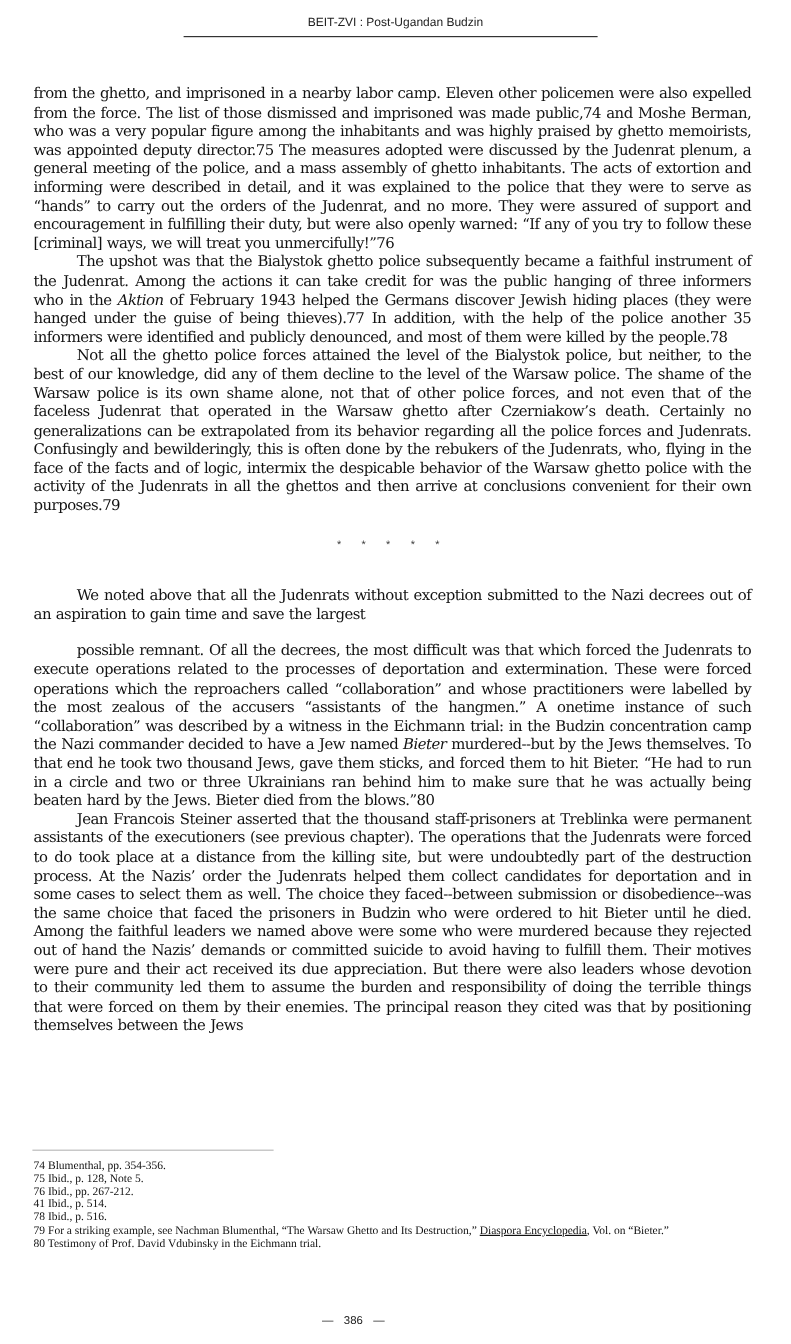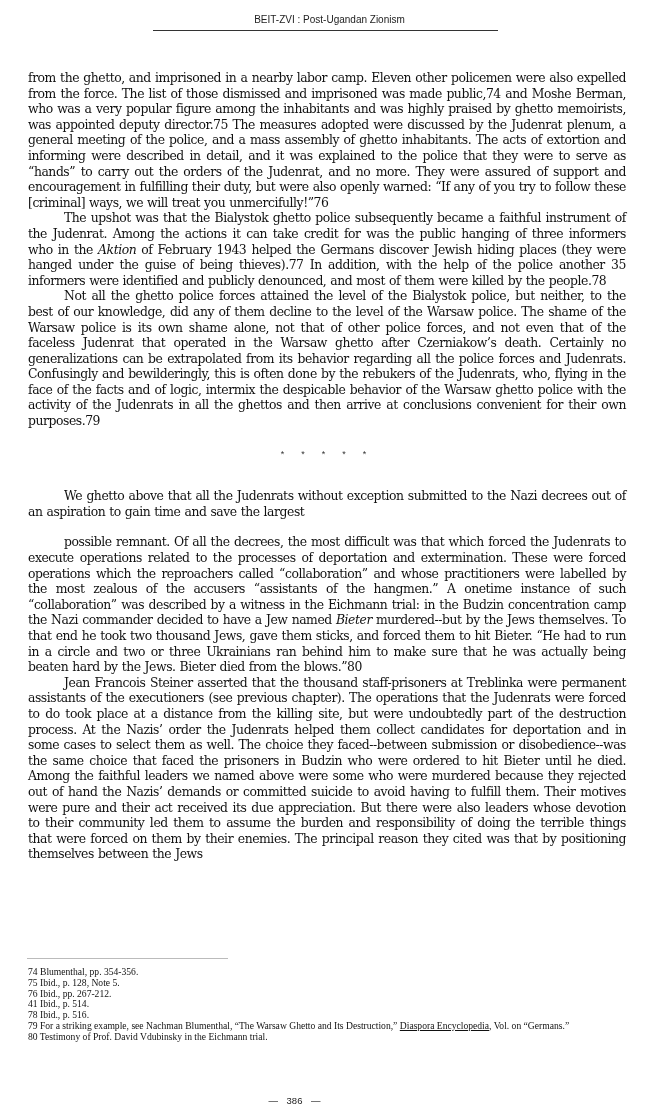--- a/index.html
+++ b/index.html
@@ -39,38 +39,38 @@
   .u { text-decoration: underline; }
   .page-num {
     position: absolute; top: 1095px; left: 0; width: 589px; text-align: center;
     font-family: "Liberation Sans", sans-serif; font-size: 9.5px; color: #222;
     word-spacing: 6px;
   }
 </style>
 </head>
 <body>
 
-<div class="header">BEIT-ZVI : Post-Ugandan Zionism</div>
+<div class="header">BEIT-ZVI : Post-Ugandan Budzin</div>
 <div class="header-rule"></div>
 
 <div class="body">
   <p class="last-line">from the ghetto, and imprisoned in a nearby  labor  camp.  Eleven  other  policemen  were also expelled from the force. The list of those dismissed and imprisoned  was  made public,74 and Moshe Berman, who was a very popular figure among the   inhabitants and was highly praised by ghetto memoirists,  was  appointed  deputy  director.75  The measures adopted were discussed by the Judenrat  plenum,  a  general  meeting  of  the police, and a mass assembly of ghetto inhabitants. The acts of extortion   and   informing were described in detail, and it was explained to the police that they were to serve as “hands” to carry out the orders of the Judenrat, and no more. They were assured of support and encouragement  in  fulfilling  their  duty,  but  were  also  openly  warned:  “If any of you try to follow these [criminal] ways, we will treat you unmercifully!”76</p>
   <p class="indent last-line"><span>The upshot was that the Bialystok ghetto police subsequently became a  faithful instrument of the Judenrat. Among the actions it can take credit for was the public hanging of three informers who in the </span><em>Aktion</em><span> of February 1943 helped the Germans discover Jewish hiding places  (they  were  hanged  under  the  guise  of  being  thieves).77 In addition, with the help of the police another 35 informers were identified and publicly denounced, and most of them were killed by the people.78</span></p>
   <p class="indent last-line">Not all the ghetto police forces attained the level of the Bialystok police, but neither, to the best of our knowledge, did any of them decline to the  level  of  the  Warsaw police. The shame of the Warsaw police is its own shame alone, not that of other police forces, and not even that of the faceless Judenrat that operated in the Warsaw  ghetto after Czerniakow’s death. Certainly no generalizations can be extrapolated from its behavior  regarding  all  the  police  forces  and  Judenrats.  Confusingly  and bewilderingly, this is often done by the rebukers of the Judenrats, who, flying in the face of the facts and of logic, intermix the despicable behavior of the Warsaw ghetto police with the activity of the Judenrats in all the ghettos and then arrive at conclusions convenient for their own purposes.79</p>
   <div class="stars">* * * * *</div>
-  <p class="indent last-line">We ghetto above that all the Judenrats without  exception  submitted  to  the  Nazi decrees out of an aspiration to gain time and save the largest</p>
+  <p class="indent last-line">We noted above that all the Judenrats without  exception  submitted  to  the  Nazi decrees out of an aspiration to gain time and save the largest</p>
   <div class="gap"></div>
   <p class="indent last-line"><span>possible remnant. Of all the decrees, the most  difficult  was  that  which  forced  the Judenrats  to  execute  operations  related  to  the  processes  of  deportation  and extermination.  These  were  forced  operations  which  the  reproachers  called “collaboration” and whose practitioners were labelled by the most zealous of the accusers “assistants of the hangmen.” A onetime instance of  such  “collaboration”  was described by a witness in the Eichmann trial: in the Budzin concentration camp  the Nazi commander decided to have a Jew named </span><em>Bieter</em><span> murdered--but by the Jews themselves. To that end he took two thousand Jews, gave them sticks, and forced them to hit Bieter. “He had to run in a circle and  two  or  three  Ukrainians ran behind him to make sure that he was actually being beaten hard by the Jews. Bieter died from the blows.”80</span></p>
   <p class="indent">Jean Francois Steiner asserted that the thousand staff-prisoners  at  Treblinka were permanent assistants of the executioners (see previous chapter). The operations that the Judenrats were forced to do took place at a distance from the killing site, but were undoubtedly part of the destruction process. At the Nazis’ order the Judenrats helped them collect candidates for deportation and in some cases to select them as  well. The choice they faced--between  submission  or  disobedience--was  the  same  choice  that faced the prisoners in Budzin who were ordered to hit Bieter until he died. Among the faithful leaders we named above were some who were murdered because they rejected out of hand the Nazis’ demands or committed suicide to avoid having to fulfill them. Their motives were pure and their act received its due appreciation. But there were also leaders whose devotion to their community led them to assume the burden and responsibility of doing the terrible things that were forced on them by their enemies. The principal reason they cited was that by positioning themselves between the Jews</p>
 </div>
 
 <div class="fn-rule"></div>
 <div class="footnotes">
   <div>74 Blumenthal, pp. 354-356.</div>
   <div>75 Ibid., p. 128, Note 5.</div>
   <div>76 Ibid., pp. 267-212.</div>
   <div>41 Ibid., p. 514.</div>
   <div>78 Ibid., p. 516.</div>
-  <div><span>79 For a striking example, see Nachman Blumenthal, “The Warsaw Ghetto and Its Destruction,” </span><span class="u">Diaspora Encyclopedia</span><span>, Vol. on “Germans.”</span></div>
+  <div><span>79 For a striking example, see Nachman Blumenthal, “The Warsaw Ghetto and Its Destruction,” </span><span class="u">Diaspora Encyclopedia</span><span>, Vol. on “Bieter.”</span></div>
   <div>80 Testimony of Prof. David Vdubinsky in the Eichmann trial.</div>
 </div>
 
 <div class="page-num">— 386 —</div>
 
 </body></html>

